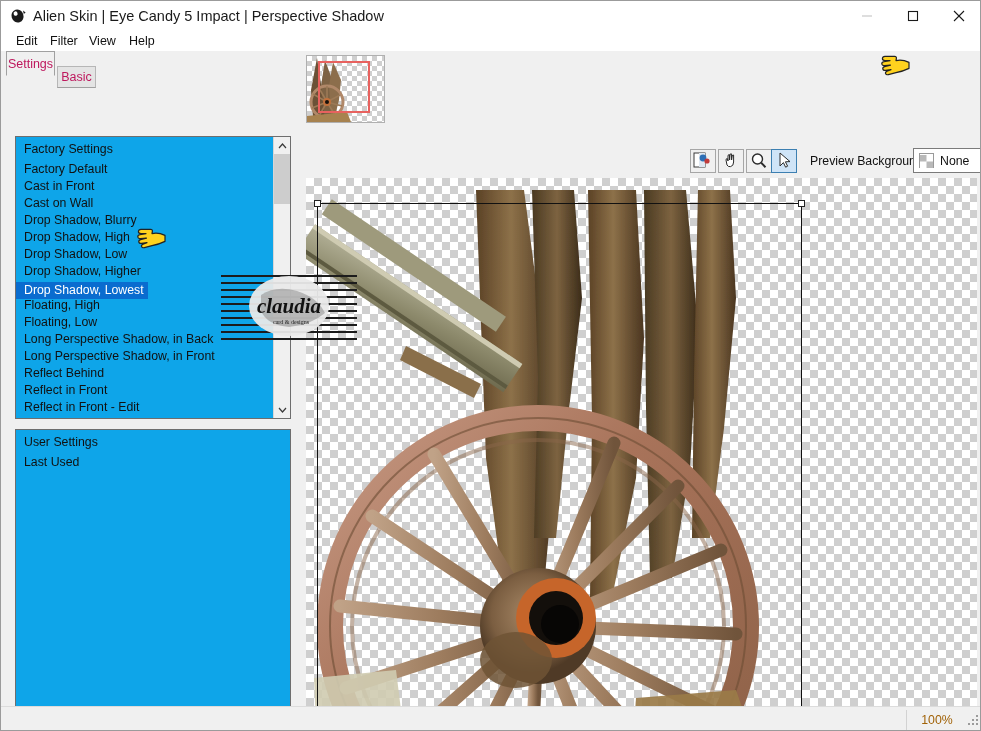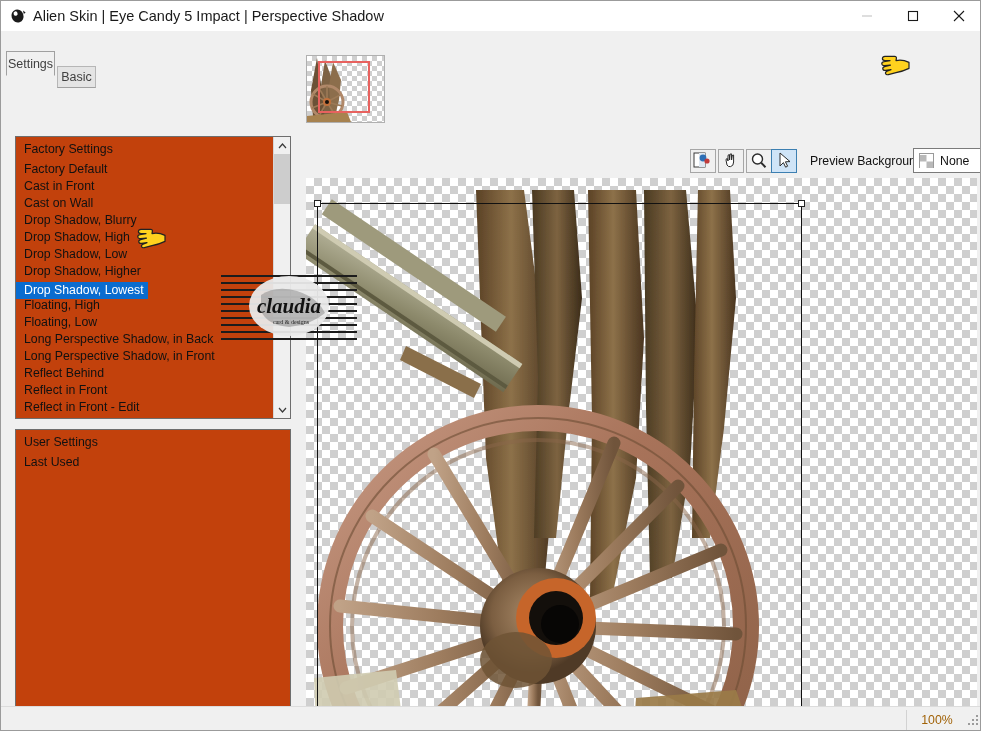--- a/index.html
+++ b/index.html
@@ -39,37 +39,37 @@
     position:absolute;left:0;top:50px;width:300px;height:655px;background:#f0f0f0;
   }
   .right-pane{
     position:absolute;left:300px;top:50px;width:681px;height:655px;background:#f0f0f0;
   }
 
   
   .tabstrip{position:absolute;left:0;top:0;width:300px;height:24px;}
   .tab{
     position:absolute;top:2px;height:22px;line-height:21px;font-size:12.5px;
-    color:#404040;text-align:center;box-sizing:border-box;cursor:default;
+    color:#be185d;text-align:center;box-sizing:border-box;cursor:default;
   }
   .tab.active{
     background:#f0f0f0;border:1px solid #a0a0a0;border-bottom:1px solid #f0f0f0;
     top:0px;height:25px;line-height:24px;z-index:3;
   }
   .tab.inactive{
     background:#e4e4e4;border:1px solid #b6b6b6;border-bottom:1px solid #a0a0a0;
     z-index:2;
   }
   #tab-settings{left:5px;width:49px;}
   #tab-basic{left:56px;width:39px;margin-top:13px;}
   .tab-underline{position:absolute;left:0;top:24px;width:300px;height:1px;background:#f0f0f0;}
 
   
   .listbox{
-    position:absolute;background:#c2410c;border:1px solid #6e6e6e;box-sizing:border-box;
+    position:absolute;background:#0ea5e9;border:1px solid #6e6e6e;box-sizing:border-box;
     overflow:hidden;
   }
   #settings-list{left:14px;top:85px;width:276px;height:283px;}
   #user-list{left:14px;top:378px;width:276px;height:283px;}
 
   .list-rows{position:absolute;left:0;top:0;width:258px;}
   .list-row{
     height:17px;line-height:17px;font-size:12.3px;color:#111;
     padding-left:8px;white-space:nowrap;cursor:default;box-sizing:border-box;
   }
@@ -204,20 +204,26 @@
       </svg>
     </div>
     <div class="wbtn" id="btn-close">
       <svg width="13" height="13" viewBox="0 0 13 13">
         <line x1="1.5" y1="1.5" x2="11.5" y2="11.5" stroke="#1a1a1a" stroke-width="1.1"></line>
         <line x1="11.5" y1="1.5" x2="1.5" y2="11.5" stroke="#1a1a1a" stroke-width="1.1"></line>
       </svg>
     </div>
   </div>
 
+  <div class="menubar">
+    <div class="menu-item" style="left:8px;">Edit</div>
+    <div class="menu-item" style="left:42px;">Filter</div>
+    <div class="menu-item" style="left:81px;">View</div>
+    <div class="menu-item" style="left:121px;">Help</div>
+  </div>
 
   <div class="left-pane">
 
     <div class="tabstrip">
       <div class="tab active" id="tab-settings">Settings</div>
       <div class="tab inactive" id="tab-basic">Basic</div>
       <div class="tab-underline"></div>
     </div>
 
     <div class="listbox" id="settings-list">

